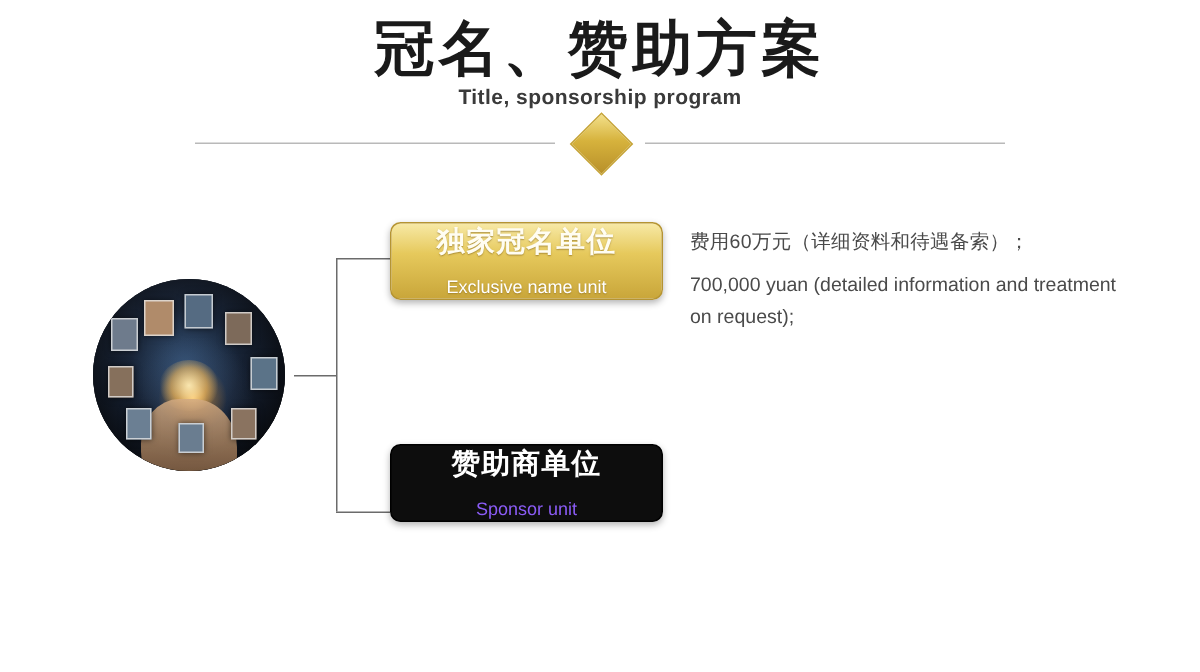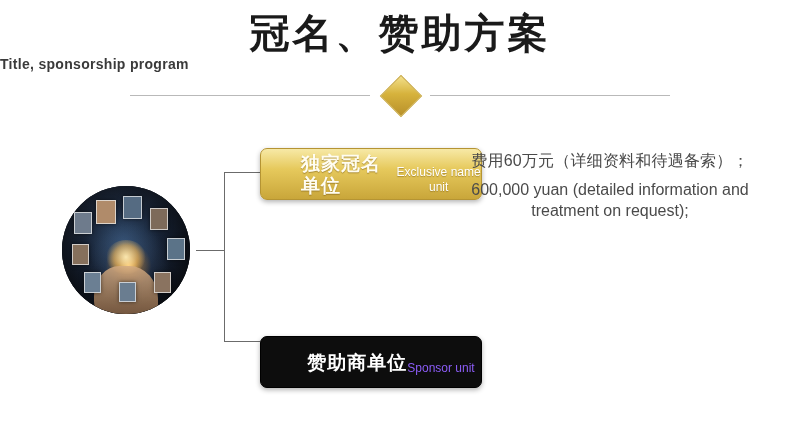--- a/index.html
+++ b/index.html
@@ -33,21 +33,21 @@
     font-weight: bold;
     letter-spacing: 3px;
     color: #1a1a1a;
     line-height: 50px;
   }
   .title-en {
     position: absolute;
     top: 56px;
     left: 0;
     width: 800px;
-    text-align: left;
+    text-align: center;
     font-size: 14px;
     font-weight: bold;
     color: #3a3a3a;
     letter-spacing: 0.3px;
   }
   .rule {
     position: absolute;
     top: 95px;
     height: 1px;
     background: #b9b9b9;
@@ -130,35 +130,34 @@
   .conn-top    { left: 224px; top: 172px; width: 36px; height: 1px; }
   .conn-bottom { left: 224px; top: 341px; width: 36px; height: 1px; }
 
   
   .box {
     position: absolute;
     width: 180px;
     height: 50px;
     border-radius: 7px;
     display: flex;
-    flex-direction: row;
+    flex-direction: column;
     align-items: center;
     justify-content: center;
     box-shadow: 0 2px 5px rgba(0,0,0,0.3);
-    padding-left: 40px;
   }
   .box-gold {
     left: 260px;
     top: 148px;
     background: linear-gradient(180deg, #f7e9a6 0%, #e6c95c 40%, #c9a63a 100%);
     border: 1px solid #b59433;
   }
   .box-dark {
     left: 260px;
-    top: 336px;
+    top: 296px;
     background: #0d0d0d;
     border: 1px solid #000000;
   }
   .box-cn {
     font-family: "DejaVu Serif", "Liberation Serif", serif;
     font-size: 19px;
     font-weight: bold;
     letter-spacing: 1px;
     line-height: 22px;
   }
@@ -172,23 +171,22 @@
   .box-gold .box-en { color: #ffffff; text-shadow: 0 1px 1px rgba(120,90,20,0.5); }
   .box-dark .box-cn { color: #ffffff; }
   .box-dark .box-en { color: #8b5cf6; }
 
   
   .text-block {
     position: absolute;
     left: 460px;
     width: 300px;
     color: #4a4a4a;
-    font-size: 16px;
+    font-size: 13px;
     line-height: 21px;
-    text-align: center;
   }
   .text-block.top { top: 150px; }
   .text-block.bottom { top: 248px; }
   .text-block p { margin: 0 0 8px 0; }
   .text-block p:last-child { margin-bottom: 0; }
   .text-cn { letter-spacing: 0.2px; }
 </style>
 </head>
 <body>
 
@@ -226,19 +224,19 @@
     <div class="box-en">Exclusive name unit</div>
   </div>
 
   <div class="box box-dark">
     <div class="box-cn">赞助商单位</div>
     <div class="box-en">Sponsor unit</div>
   </div>
 
   <div class="text-block top">
     <p class="text-cn">费用60万元（详细资料和待遇备索）；</p>
-    <p>600,000 yuan (detailed information and treatment on request);</p>
+    <p>700,000 yuan (detailed information and treatment on request);</p>
   </div>
 
   <div class="text-block bottom">
   </div>
 
 </div>
 
 </body></html>

